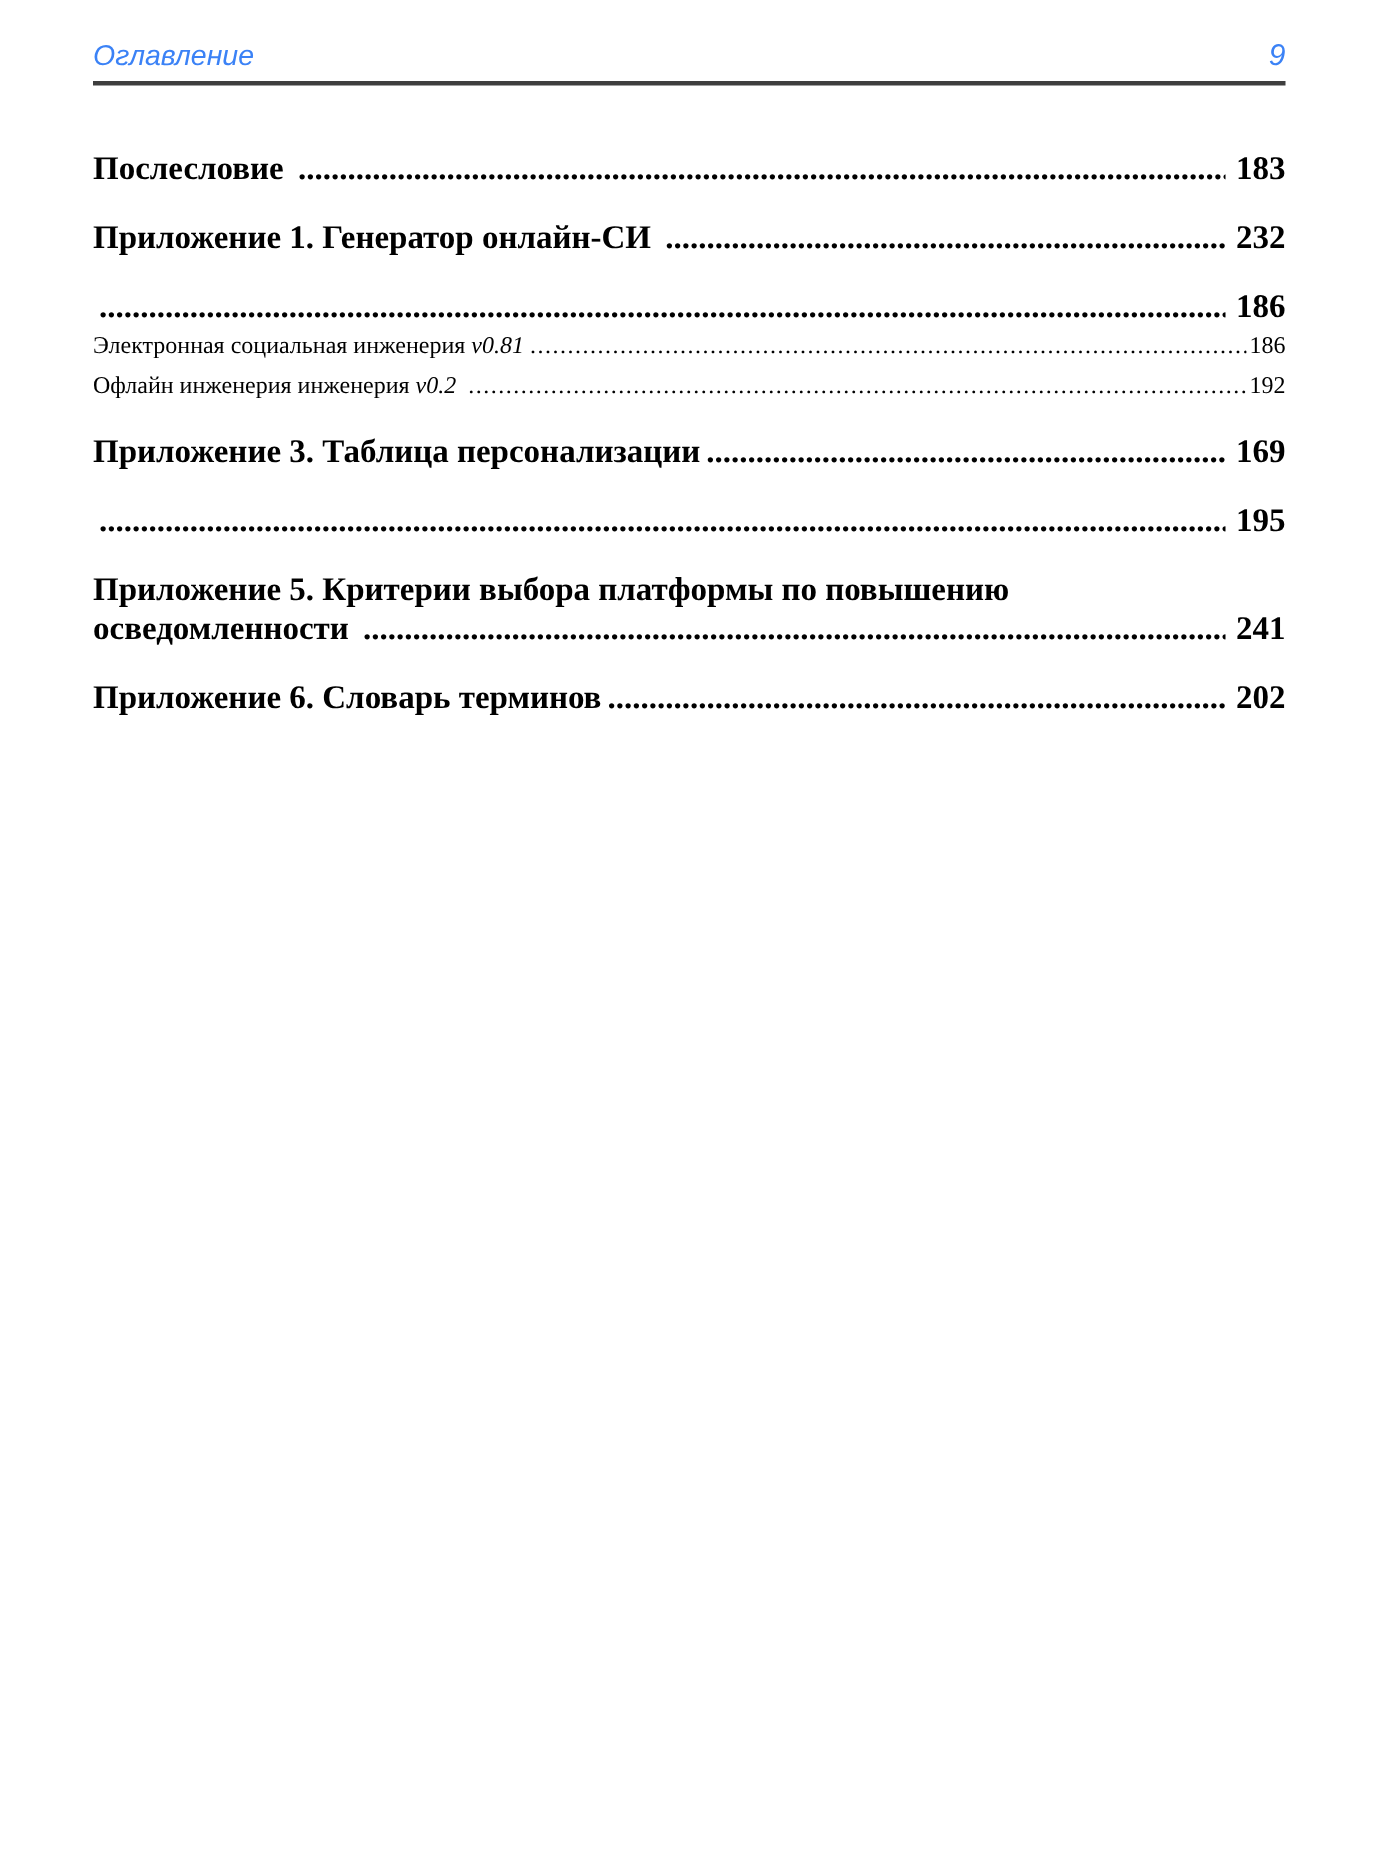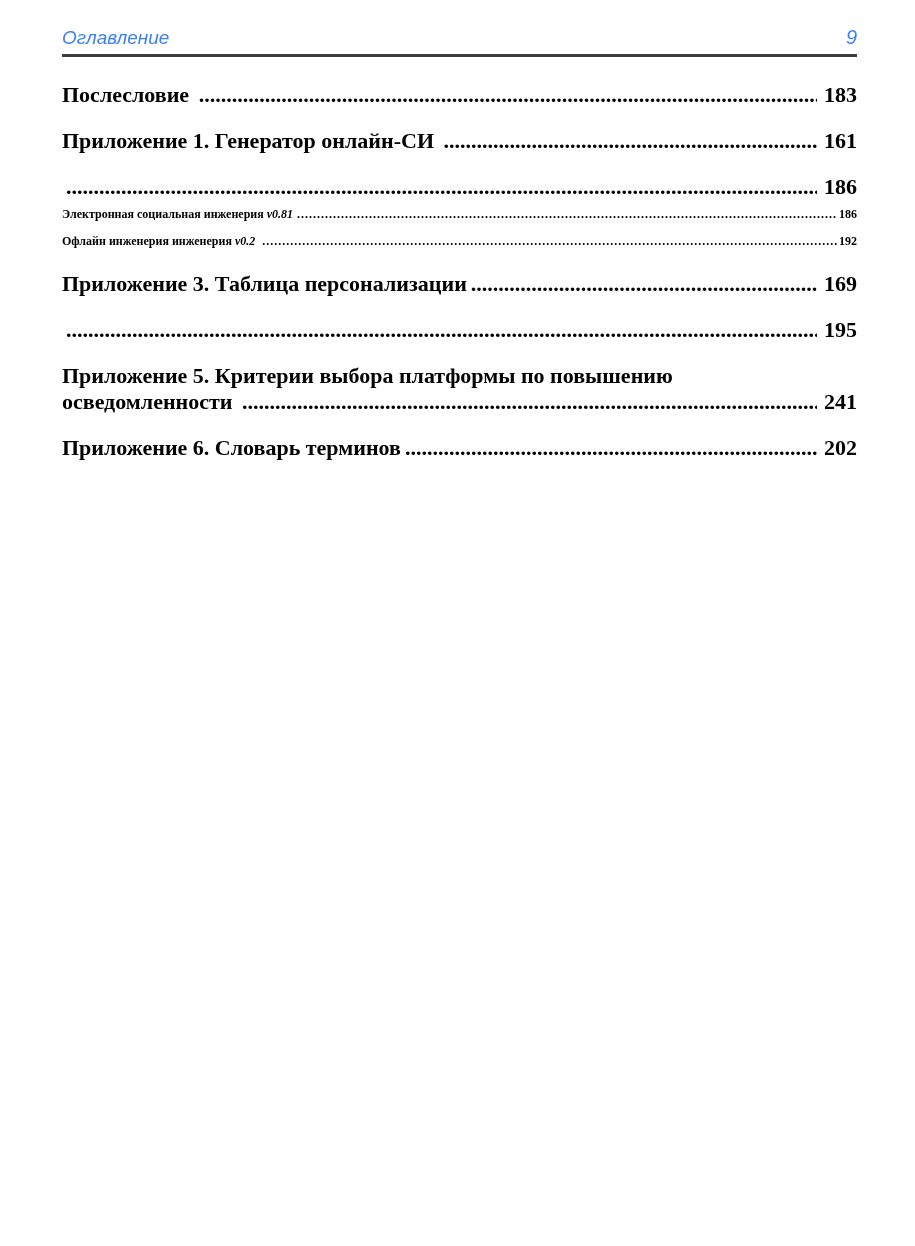--- a/index.html
+++ b/index.html
@@ -15,33 +15,33 @@
   .running-header {
     display:flex; align-items:flex-end; justify-content:space-between;
     font-family:"Liberation Sans", sans-serif;
     font-style:italic; font-size:19px; color:#3b82f6;
     padding-bottom:5px;
     border-bottom:3px solid #3e3e3e;
   }
   .running-header .pg { font-size:20px; }
 
   
-  .toc { margin-top:25px; }
+  .toc { margin-top:42px; }
 
   .entry { }
   .entry .line { display:block; }
   .entry .line.last { display:flex; align-items:baseline; }
 
   .entry.lvl1 {
     font-weight:bold; font-size:22px; line-height:26px;
     margin-top:20px;
   }
   .entry.lvl1:first-child { margin-top:0; }
   .entry.lvl2 {
-    font-weight:bold; font-size:12px; line-height:26px;
+    font-weight:normal; font-size:16px; line-height:26px;
     margin-top:1px;
   }
   
   .entry.lvl2 + .entry.lvl1 { margin-top:17px; }
 
   .title { white-space:pre; }
   .version { font-style:italic; white-space:pre; }
 
   .leader {
     flex:1 1 auto; overflow:hidden; white-space:nowrap;
@@ -68,21 +68,21 @@
         <div class="line last">
           <span class="title">Послесловие </span>
           <span class="leader">................................................................................................................................................................................................................................................................................................................................................................................................................</span>
           <span class="page-num">183</span>
         </div>
       </div>
       <div class="entry lvl1">
         <div class="line last">
           <span class="title">Приложение 1. Генератор онлайн-СИ </span>
           <span class="leader">................................................................................................................................................................................................................................................................................................................................................................................................................</span>
-          <span class="page-num">161</span>
+          <span class="page-num">232</span>
         </div>
       </div>
       <div class="entry lvl1">
         <div class="line last">
           <span class="leader">................................................................................................................................................................................................................................................................................................................................................................................................................</span>
           <span class="page-num">186</span>
         </div>
       </div>
       <div class="entry lvl2">
         <div class="line last">

